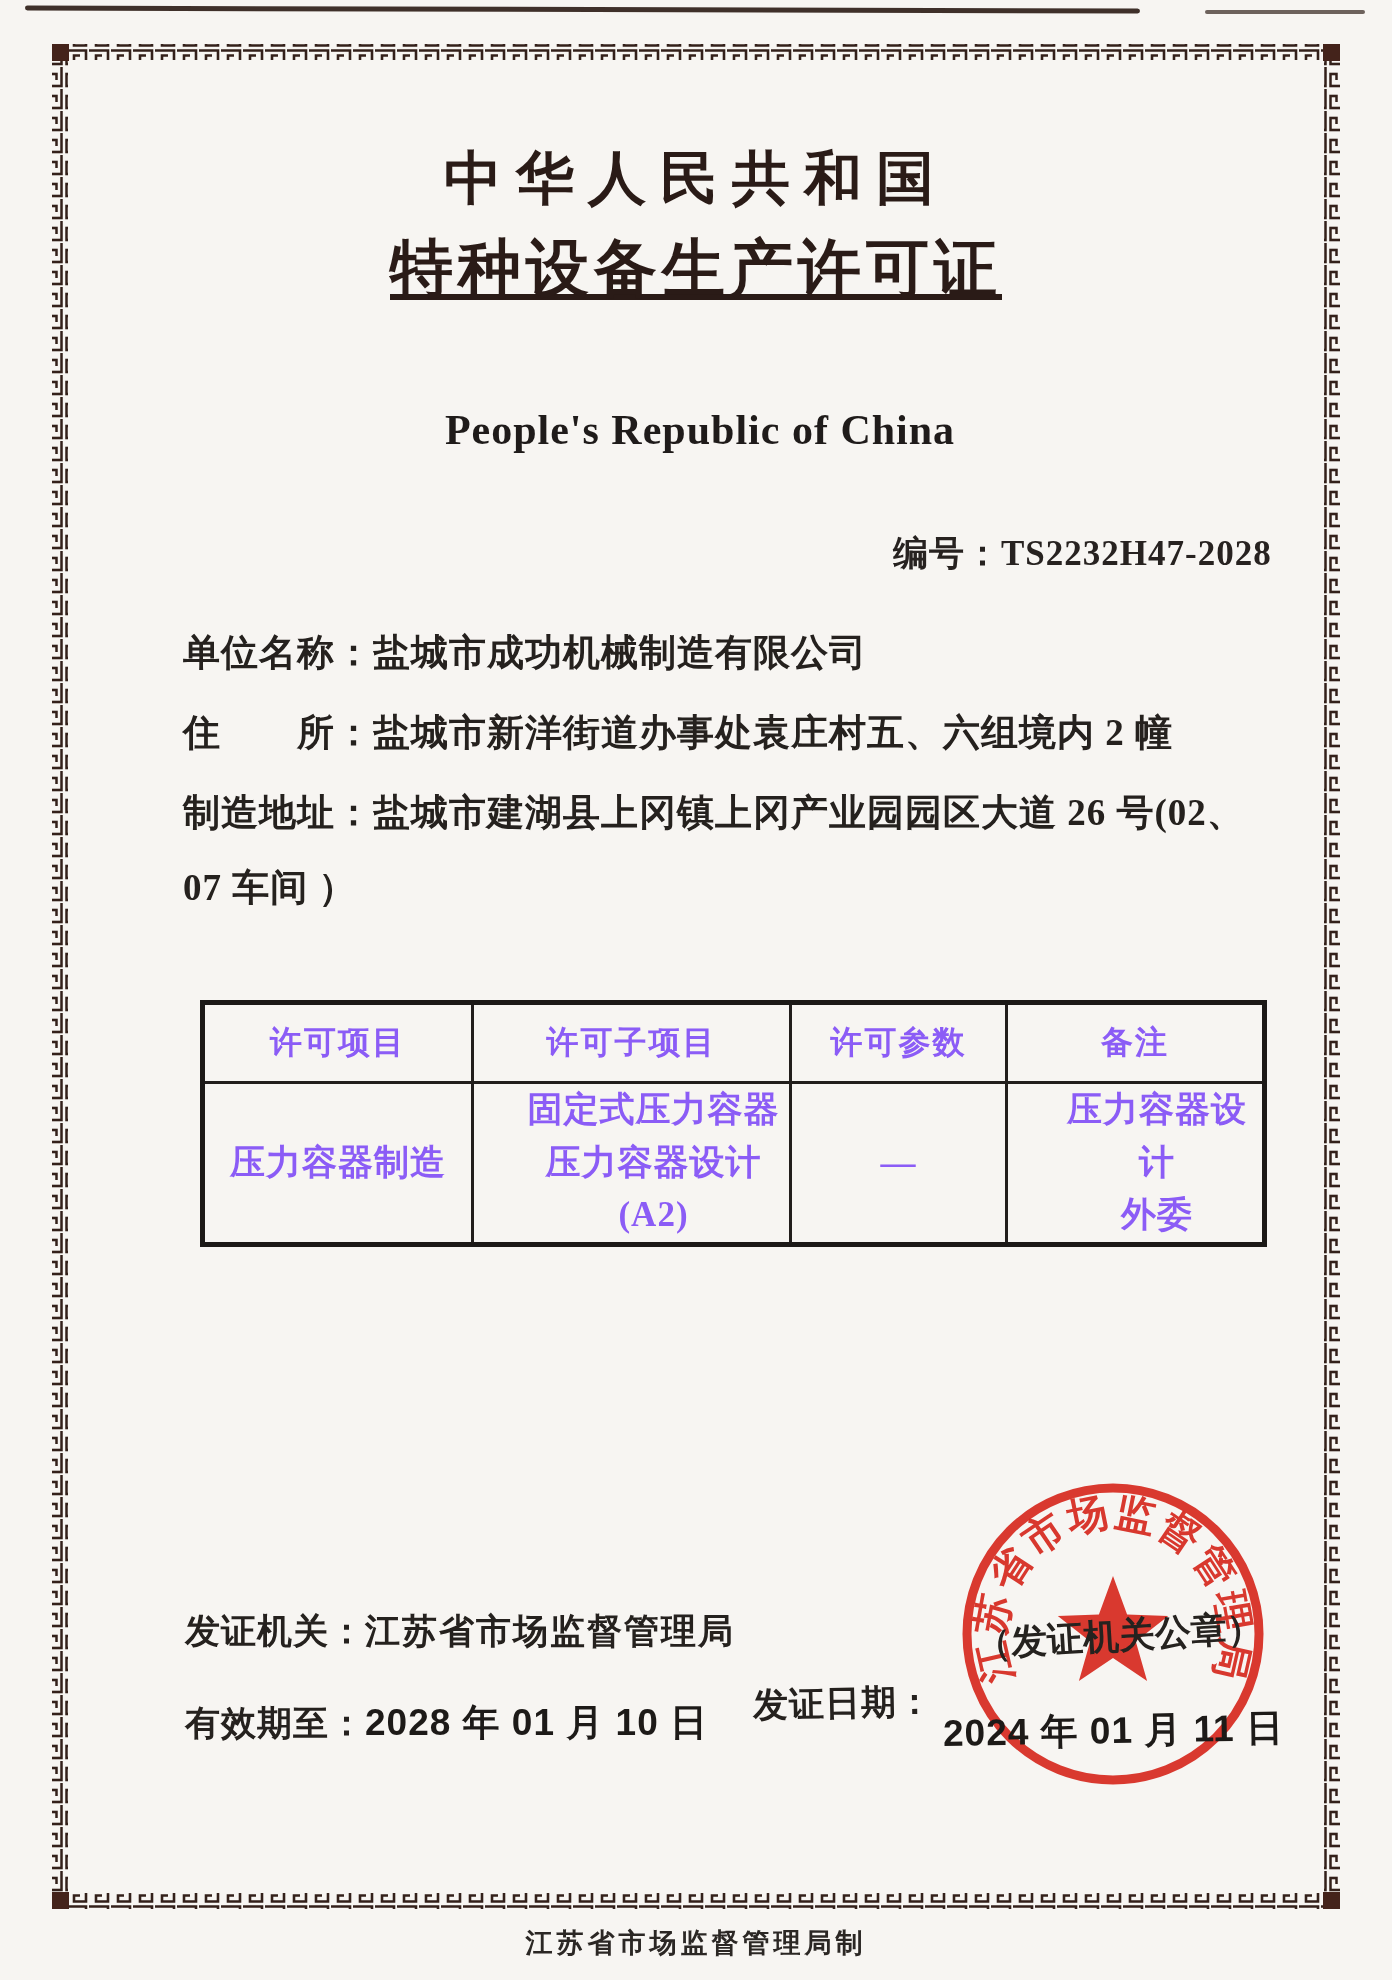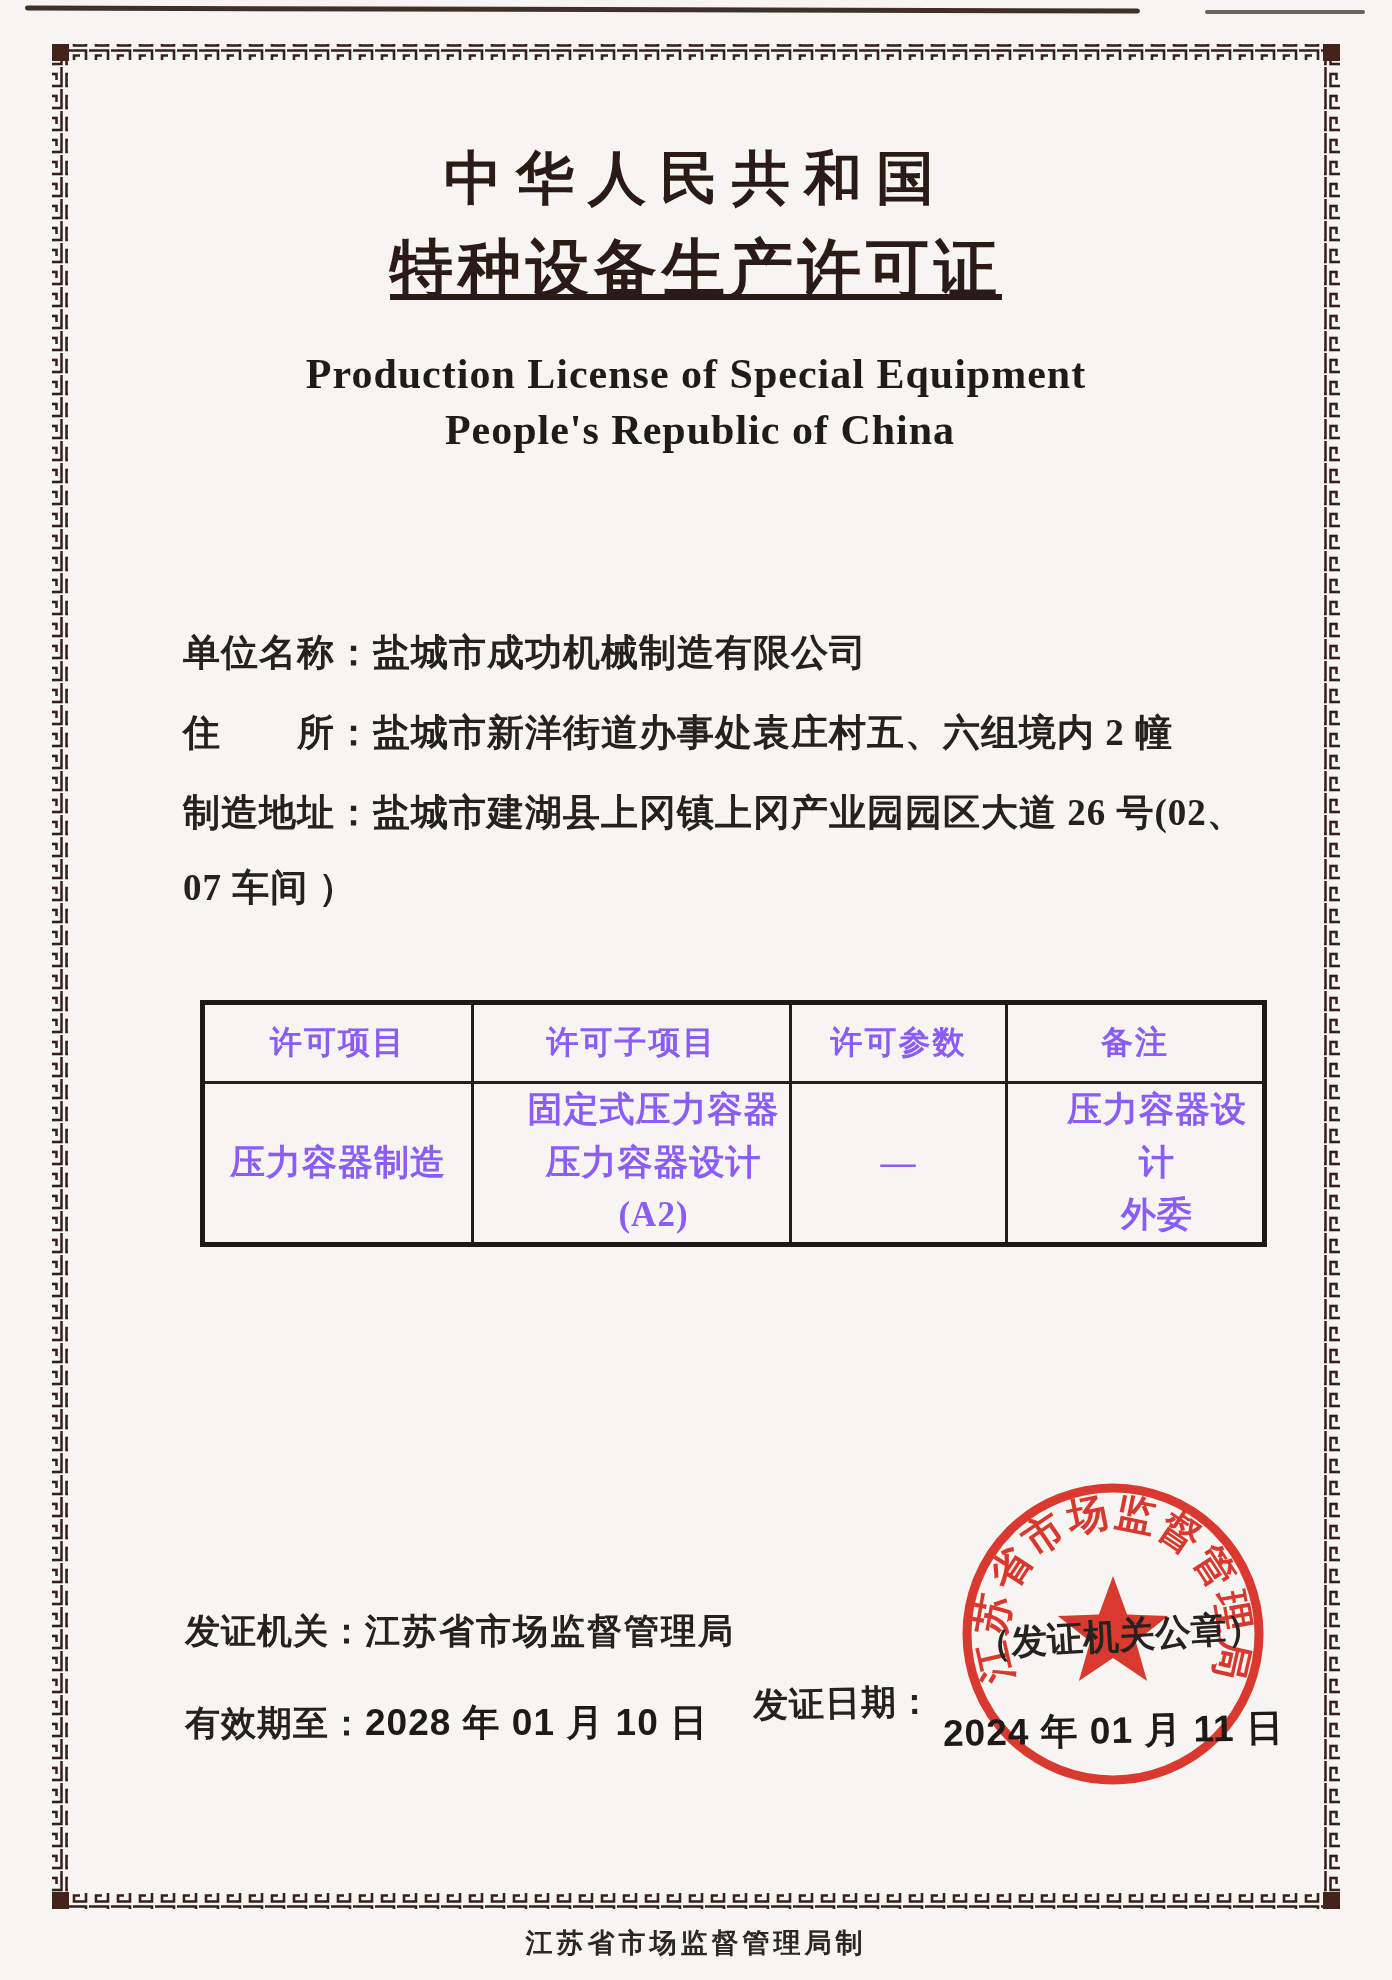--- a/index.html
+++ b/index.html
@@ -94,23 +94,25 @@
     <rect x="52" y="44" width="16" height="1865" fill="url(#meanderV)"></rect>
     <rect x="1324" y="44" width="16" height="1865" fill="url(#meanderV)"></rect>
     <rect x="52" y="44" width="17" height="17" fill="#44231b"></rect>
     <rect x="1323" y="44" width="17" height="17" fill="#44231b"></rect>
     <rect x="52" y="1892" width="17" height="17" fill="#44231b"></rect>
     <rect x="1323" y="1892" width="17" height="17" fill="#44231b"></rect>
   </svg>
 
   <div class="abs centered title-cn-1">中华人民共和国</div>
   <div class="abs centered title-cn-2">特种设备生产许可证</div>
-  <div class="abs centered title-en title-en-1">Production License of Special Equipment</div>
   <div class="abs centered title-en title-en-2">People's Republic of China</div>
 
+  <div class="abs license-no">
+    <span>编号：</span><span>TS2232H47-2028</span>
+  </div>
 
   <div class="abs field f-unit">
     <span>单位名称：</span><span>盐城市成功机械制造有限公司</span>
   </div>
   <div class="abs field f-addr">
     <span>住　　所：</span><span>盐城市新洋街道办事处袁庄村五、六组境内 2 幢</span>
   </div>
   <div class="abs field f-mfg1">
     <span>制造地址：</span><span>盐城市建湖县上冈镇上冈产业园园区大道 26 号(02、</span>
   </div>

